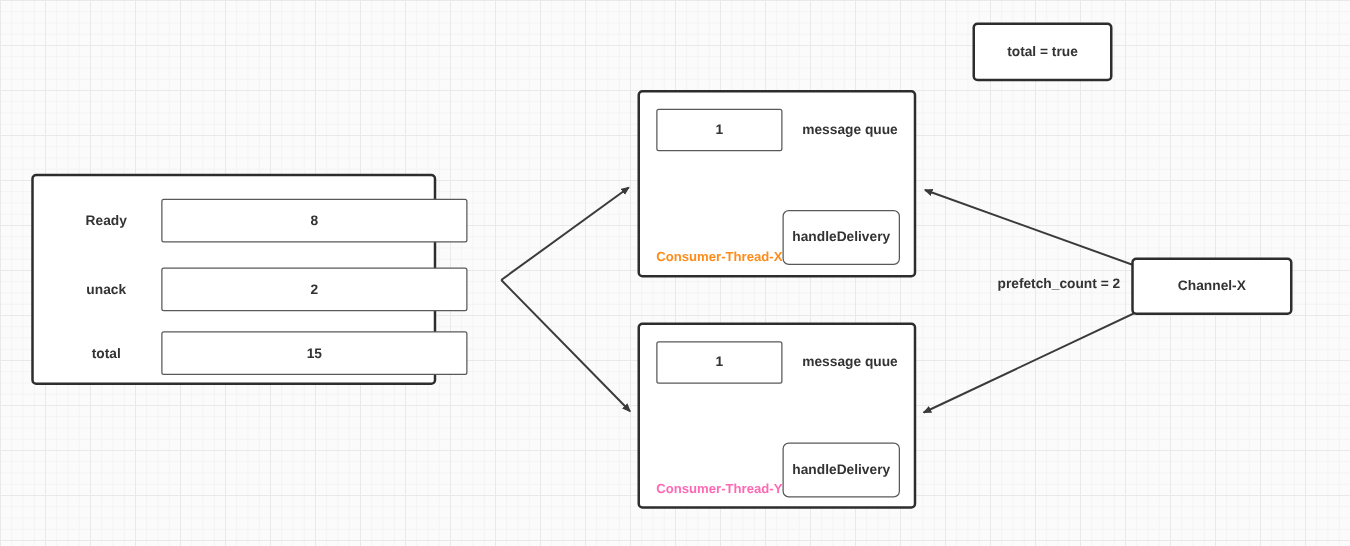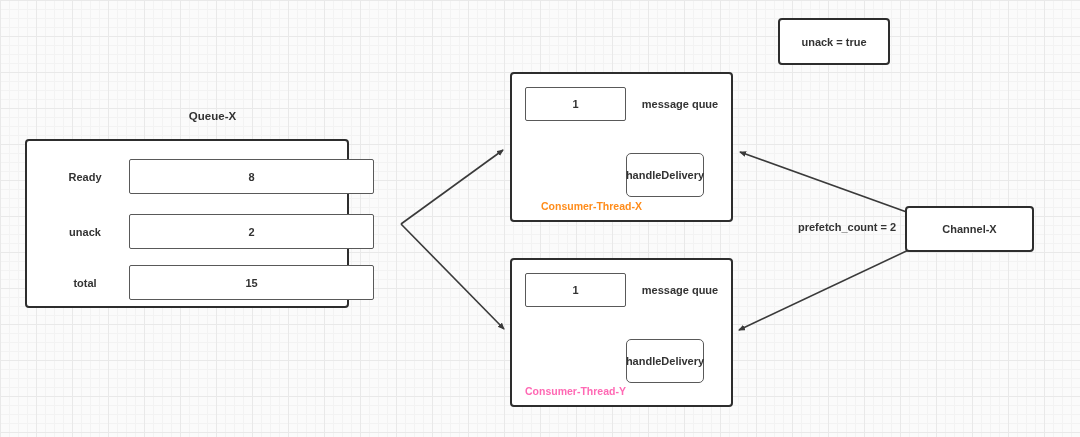--- a/index.html
+++ b/index.html
@@ -57,21 +57,21 @@
   .q-r0 { top: 18px; }
   .q-r1 { top: 73px; }
   .q-r2 { top: 124px; }
 
   
   .consumer { width: 223px; height: 150px; }
   .consumer-x { left: 510px; top: 72px; }
   .consumer-y { left: 510px; top: 258px; height: 149px; }
   .slot    { left: 13px; top: 13px; width: 101px; height: 34px; }
   .mq-lbl  { position: absolute; left: 118px; top: 13px; width: 100px; height: 34px; font-size: 11px; font-weight: 700; color: #333; display: flex; align-items: center; justify-content: center; }
-  .handler { left: 114px; top: 79px; width: 78px; height: 44px; border-radius: 5px; }
+  .handler { left: 114px; top: 94px; width: 94px; height: 44px; border-radius: 5px; }
   .thread-lbl { position: absolute; left: 13px; bottom: 8px; font-size: 10.5px; font-weight: 700; }
 
   
   .channel-box { left: 905px; top: 206px; width: 129px; height: 46px; font-size: 11px; font-weight: 700; color: #333; }
   .global-box  { left: 778px; top: 18px; width: 112px; height: 47px; font-size: 11px; font-weight: 700; color: #333; }
   .prefetch-lbl { left: 798px; top: 221px; width: 124px; text-align: left; font-size: 11px; }
 
   .connectors {
     position: absolute;
     left: 0; top: 0;
@@ -92,43 +92,42 @@
       </marker>
     </defs>
     <line x1="401" y1="224" x2="503" y2="150" marker-end="url(#arrow)"></line>
     <line x1="401" y1="224" x2="504" y2="329" marker-end="url(#arrow)"></line>
     <line x1="951" y1="228" x2="740" y2="152" marker-end="url(#arrow)"></line>
     <line x1="951" y1="230" x2="739" y2="330" marker-end="url(#arrow)"></line>
     <line x1="574" y1="120" x2="619" y2="179" marker-end="url(#arrow)"></line>
     <line x1="574" y1="302" x2="617" y2="361" marker-end="url(#arrow)"></line>
   </svg>
 
-  <div class="lbl queue-title">Queue-X</div>
   <div class="shape queue-box">
     <div class="q-label q-r0">Ready</div>
     <div class="inner-box q-value q-r0">8</div>
     <div class="q-label q-r1">unack</div>
     <div class="inner-box q-value q-r1">2</div>
     <div class="q-label q-r2">total</div>
     <div class="inner-box q-value q-r2">15</div>
   </div>
 
   <div class="shape consumer consumer-x">
     <div class="inner-box slot">1</div>
     <div class="mq-lbl">message quue</div>
     <div class="inner-box handler">handleDelivery</div>
-    <div class="thread-lbl" style="color: rgb(255, 140, 26); margin-left: 16px;">Consumer-Thread-X</div>
+    <div class="thread-lbl" style="color: rgb(255, 140, 26);">Consumer-Thread-X</div>
   </div>
 
   <div class="shape consumer consumer-y">
     <div class="inner-box slot">1</div>
     <div class="mq-lbl">message quue</div>
     <div class="inner-box handler">handleDelivery</div>
     <div class="thread-lbl" style="color: rgb(255, 105, 180);">Consumer-Thread-Y</div>
   </div>
 
   <div class="shape channel-box center-flex">Channel-X</div>
 
-  <div class="shape global-box center-flex">unack = true</div>
+  <div class="shape global-box center-flex">total = true</div>
 
   <div class="lbl prefetch-lbl">prefetch_count = 2</div>
 
 </div>
 
 </body></html>

